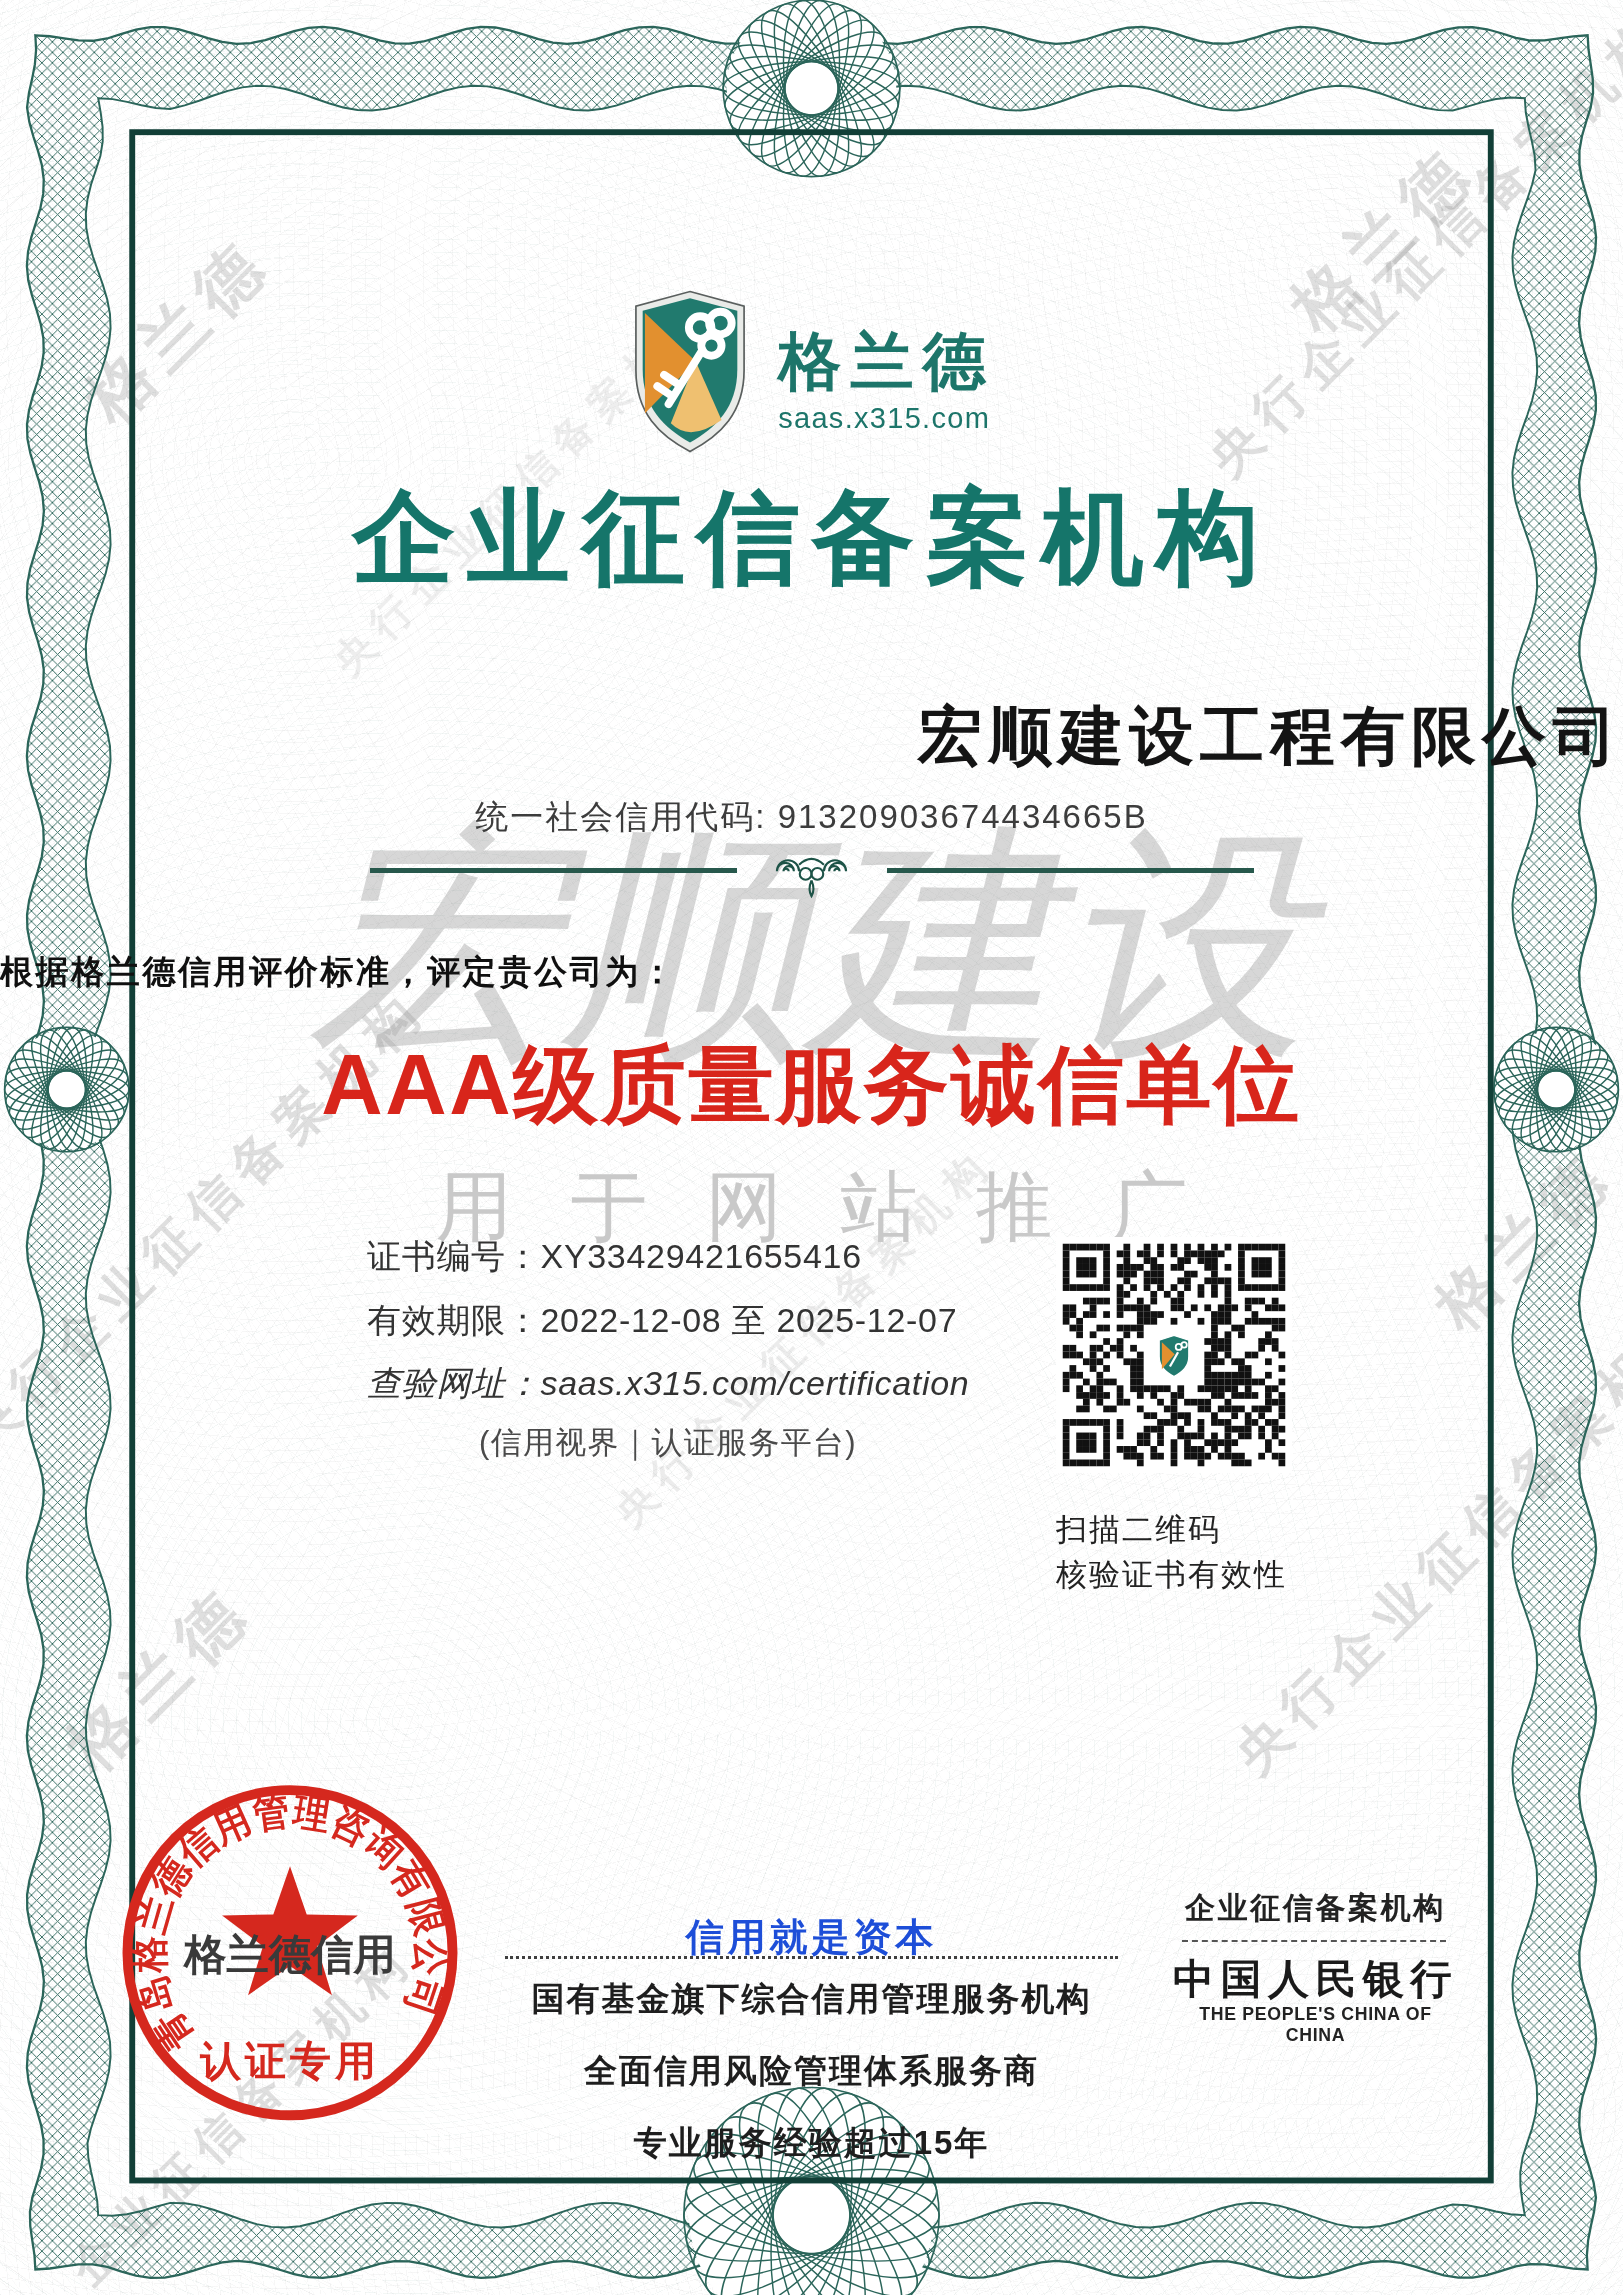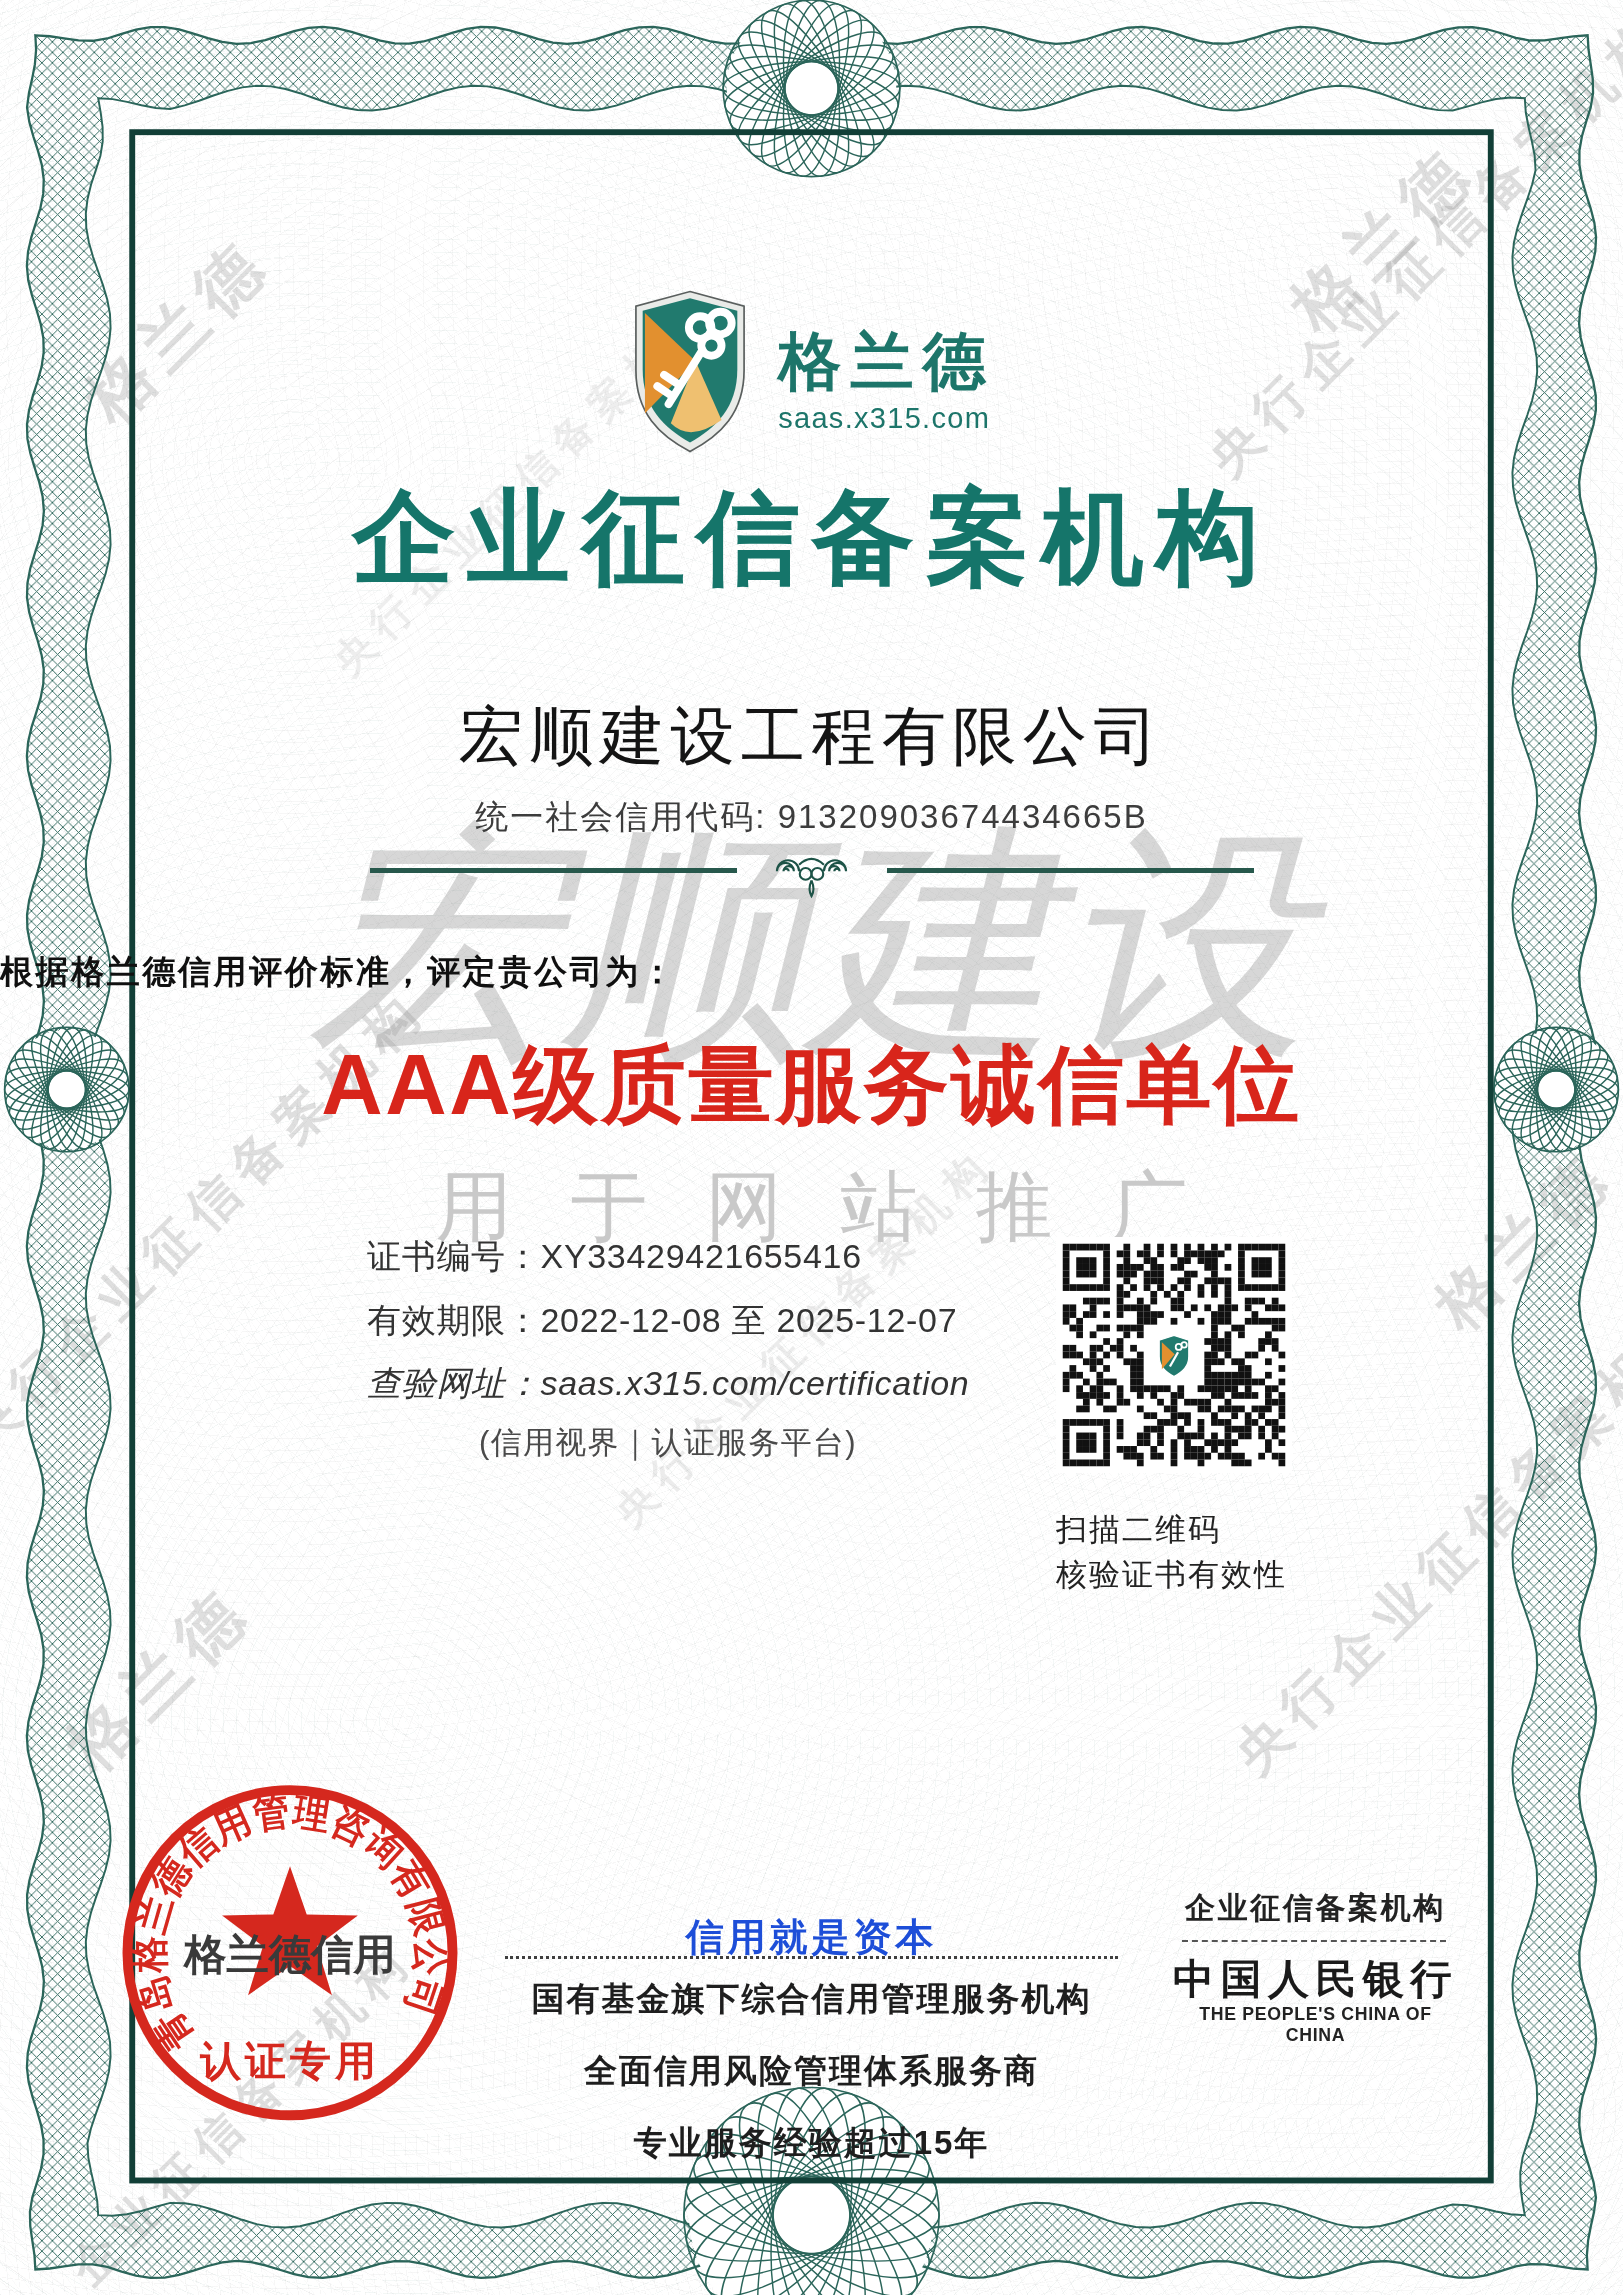--- a/index.html
+++ b/index.html
@@ -22,22 +22,22 @@
   .wm-promo{position:absolute;z-index:1;left:0;right:0;top:1156px;text-align:center;font-size:77px;
       color:#c9c9c9;letter-spacing:58px;padding-left:58px;font-weight:500;white-space:nowrap;pointer-events:none;}
   
   .logo-row{position:absolute;z-index:3;left:0;right:0;top:287px;display:flex;justify-content:center;
       align-items:flex-start;gap:26px;}
   .brand-col{padding-top:43px;text-align:left;}
   .brand-name{font-size:63px;font-weight:700;color:#1d756a;letter-spacing:9.2px;line-height:1;}
   .brand-url{font-size:29px;color:#1d756a;margin-top:9.2px;letter-spacing:1.3px;}
   .title{position:absolute;z-index:3;top:486px;left:0;right:0;text-align:center;font-size:103px;
       font-weight:900;color:#15756a;letter-spacing:11.8px;line-height:1;}
-  .company-name{position:absolute;z-index:3;top:704px;left:0;right:0;text-align:center;font-size:64px;
-      font-weight:400;color:#141414;letter-spacing:6.5px;line-height:1;}
+  .company-name{position:absolute;z-index:3;top:704px;left:0;right:0;text-align:right;font-size:64px;
+      font-weight:700;color:#141414;letter-spacing:6.5px;line-height:1;}
   .credit-code{position:absolute;z-index:3;top:795px;left:0;right:0;text-align:center;font-size:33px;
       color:#3c3c3c;letter-spacing:2px;}
   .div-line{position:absolute;z-index:3;top:868px;height:4.6px;background:#27584c;}
   .divider-orn{position:absolute;z-index:3;left:736px;top:840px;}
   .assess{position:absolute;z-index:3;top:950px;left:0;right:0;text-align:left;font-size:33px;
       font-weight:600;color:#101010;letter-spacing:2.6px;}
   .rating{position:absolute;z-index:3;top:1042px;left:0;right:0;text-align:center;font-size:85px;
       font-weight:900;color:#d8251b;letter-spacing:2.6px;line-height:1;}
   .detail-row{position:absolute;z-index:3;left:367px;font-size:34px;color:#333;letter-spacing:0.7px;white-space:nowrap;}
   .platform-note{position:absolute;z-index:3;left:367px;width:602px;top:1422px;text-align:center;

